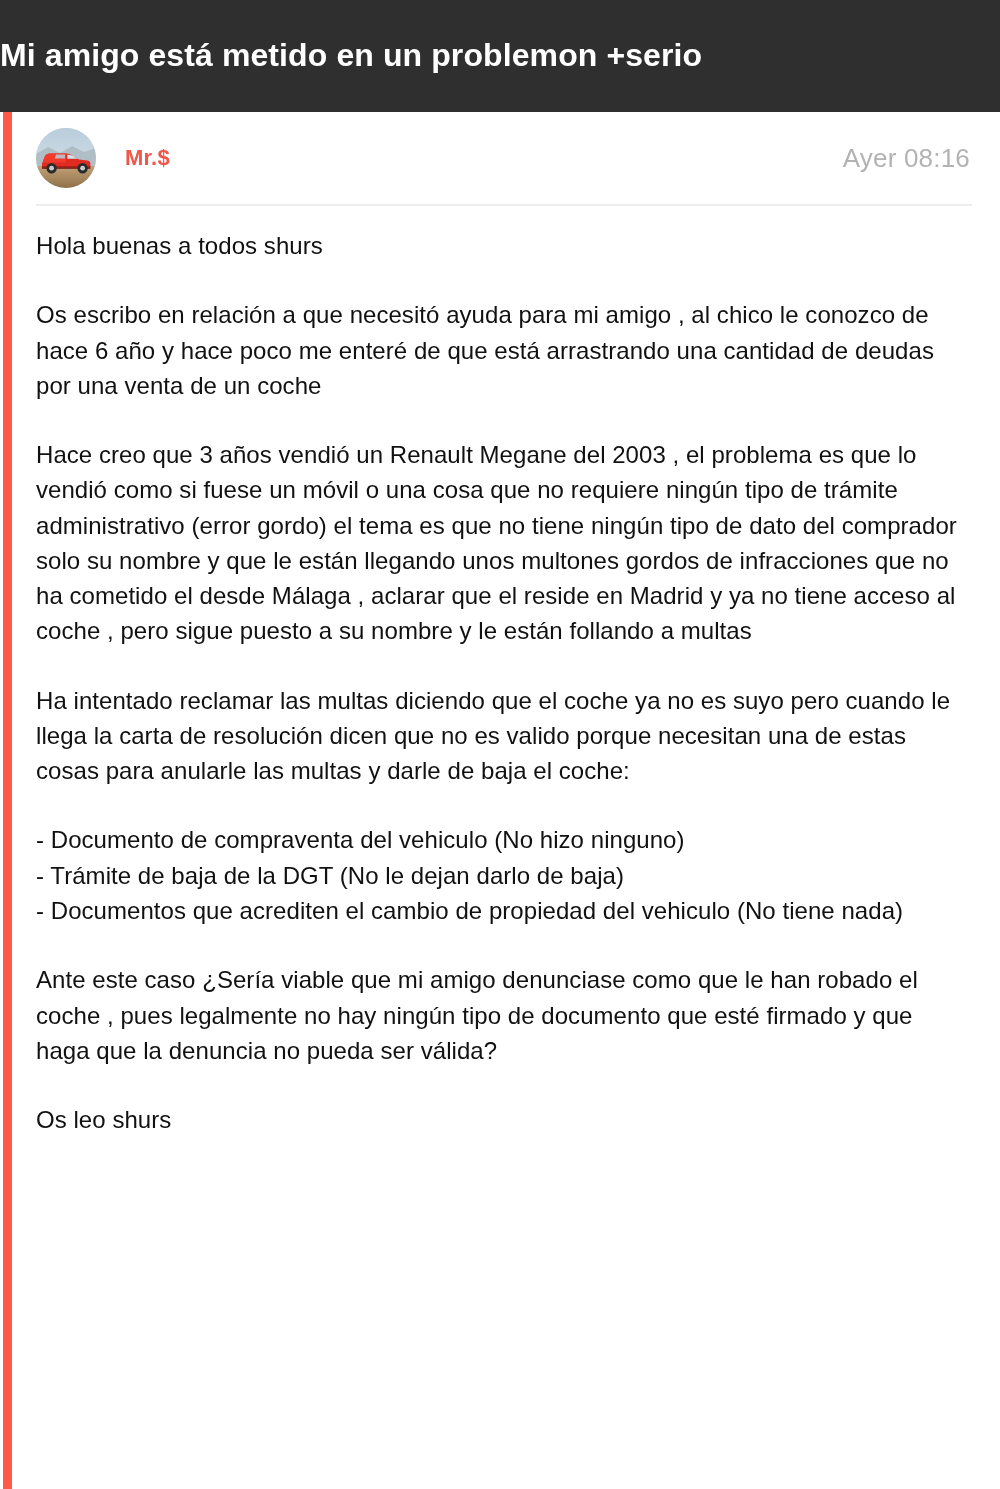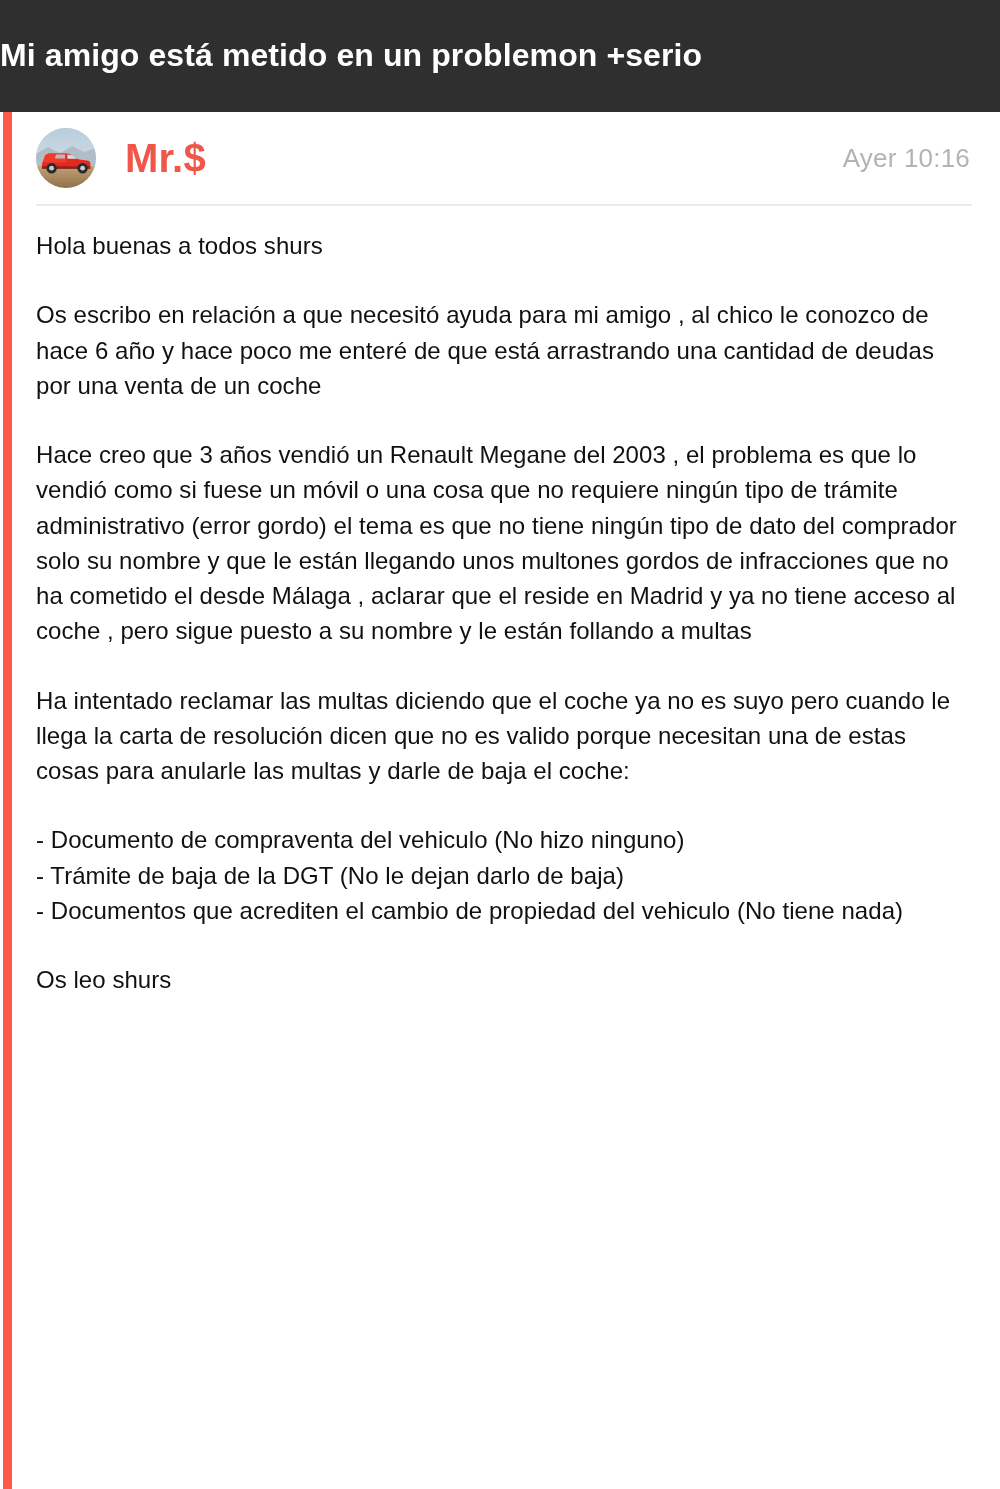--- a/index.html
+++ b/index.html
@@ -70,21 +70,21 @@
     overflow: hidden;
     flex: 0 0 60px;
     position: relative;
     background: #b9c9d6;
   }
   .avatar svg { display: block; width: 60px; height: 60px; }
 
   .author-name {
     margin-left: 29px;
     color: #f0564a;
-    font-size: 40px;
+    font-size: 22px;
     font-weight: bold;
     letter-spacing: 0.2px;
   }
   .spacer { flex: 1 1 auto; }
   .timestamp {
     color: #b3b3b3;
     font-size: 26px;
     letter-spacing: 0.2px;
     padding-right: 2px;
   }
@@ -151,28 +151,29 @@
             <circle cx="46.6" cy="40.2" r="5.2" fill="#2a2a2a"></circle>
             <circle cx="46.6" cy="40.2" r="2.4" fill="#c9ccce"></circle>
           </g>
         </svg>
       </div>
 
       <div class="author-name">Mr.$</div>
 
       <div class="spacer"></div>
 
-      <div class="timestamp">Ayer 10:16</div>
+      <div class="timestamp">Ayer 08:16</div>
     </div>
 
     <div class="message">
       <p class="para">Hola buenas a todos shurs</p>
       <p class="para">Os escribo en relación a que necesitó ayuda para mi amigo , al chico le conozco de hace 6 año y hace poco me enteré de que está arrastrando una cantidad de deudas por una venta de un coche</p>
       <p class="para">Hace creo que 3 años vendió un Renault Megane del 2003 , el problema es que lo vendió como si fuese un móvil o una cosa que no requiere ningún tipo de trámite administrativo (error gordo) el tema es que no tiene ningún tipo de dato del comprador solo su nombre y que le están llegando unos multones gordos de infracciones que no ha cometido el desde Málaga , aclarar que el reside en Madrid y ya no tiene acceso al coche , pero sigue puesto a su nombre y le están follando a multas</p>
       <p class="para">Ha intentado reclamar las multas diciendo que el coche ya no es suyo pero cuando le llega la carta de resolución dicen que no es valido porque necesitan una de estas cosas para anularle las multas y darle de baja el coche:</p>
       <p class="para">- Documento de compraventa del vehiculo (No hizo ninguno)
 - Trámite de baja de la DGT (No le dejan darlo de baja)
 - Documentos que acrediten el cambio de propiedad del vehiculo (No tiene nada)</p>
+      <p class="para">Ante este caso ¿Sería viable que mi amigo denunciase como que le han robado el coche , pues legalmente no hay ningún tipo de documento que esté firmado y que haga que la denuncia no pueda ser válida?</p>
       <p class="para">Os leo shurs</p>
     </div>
 
   </div>
 </div>
 
 </body></html>

